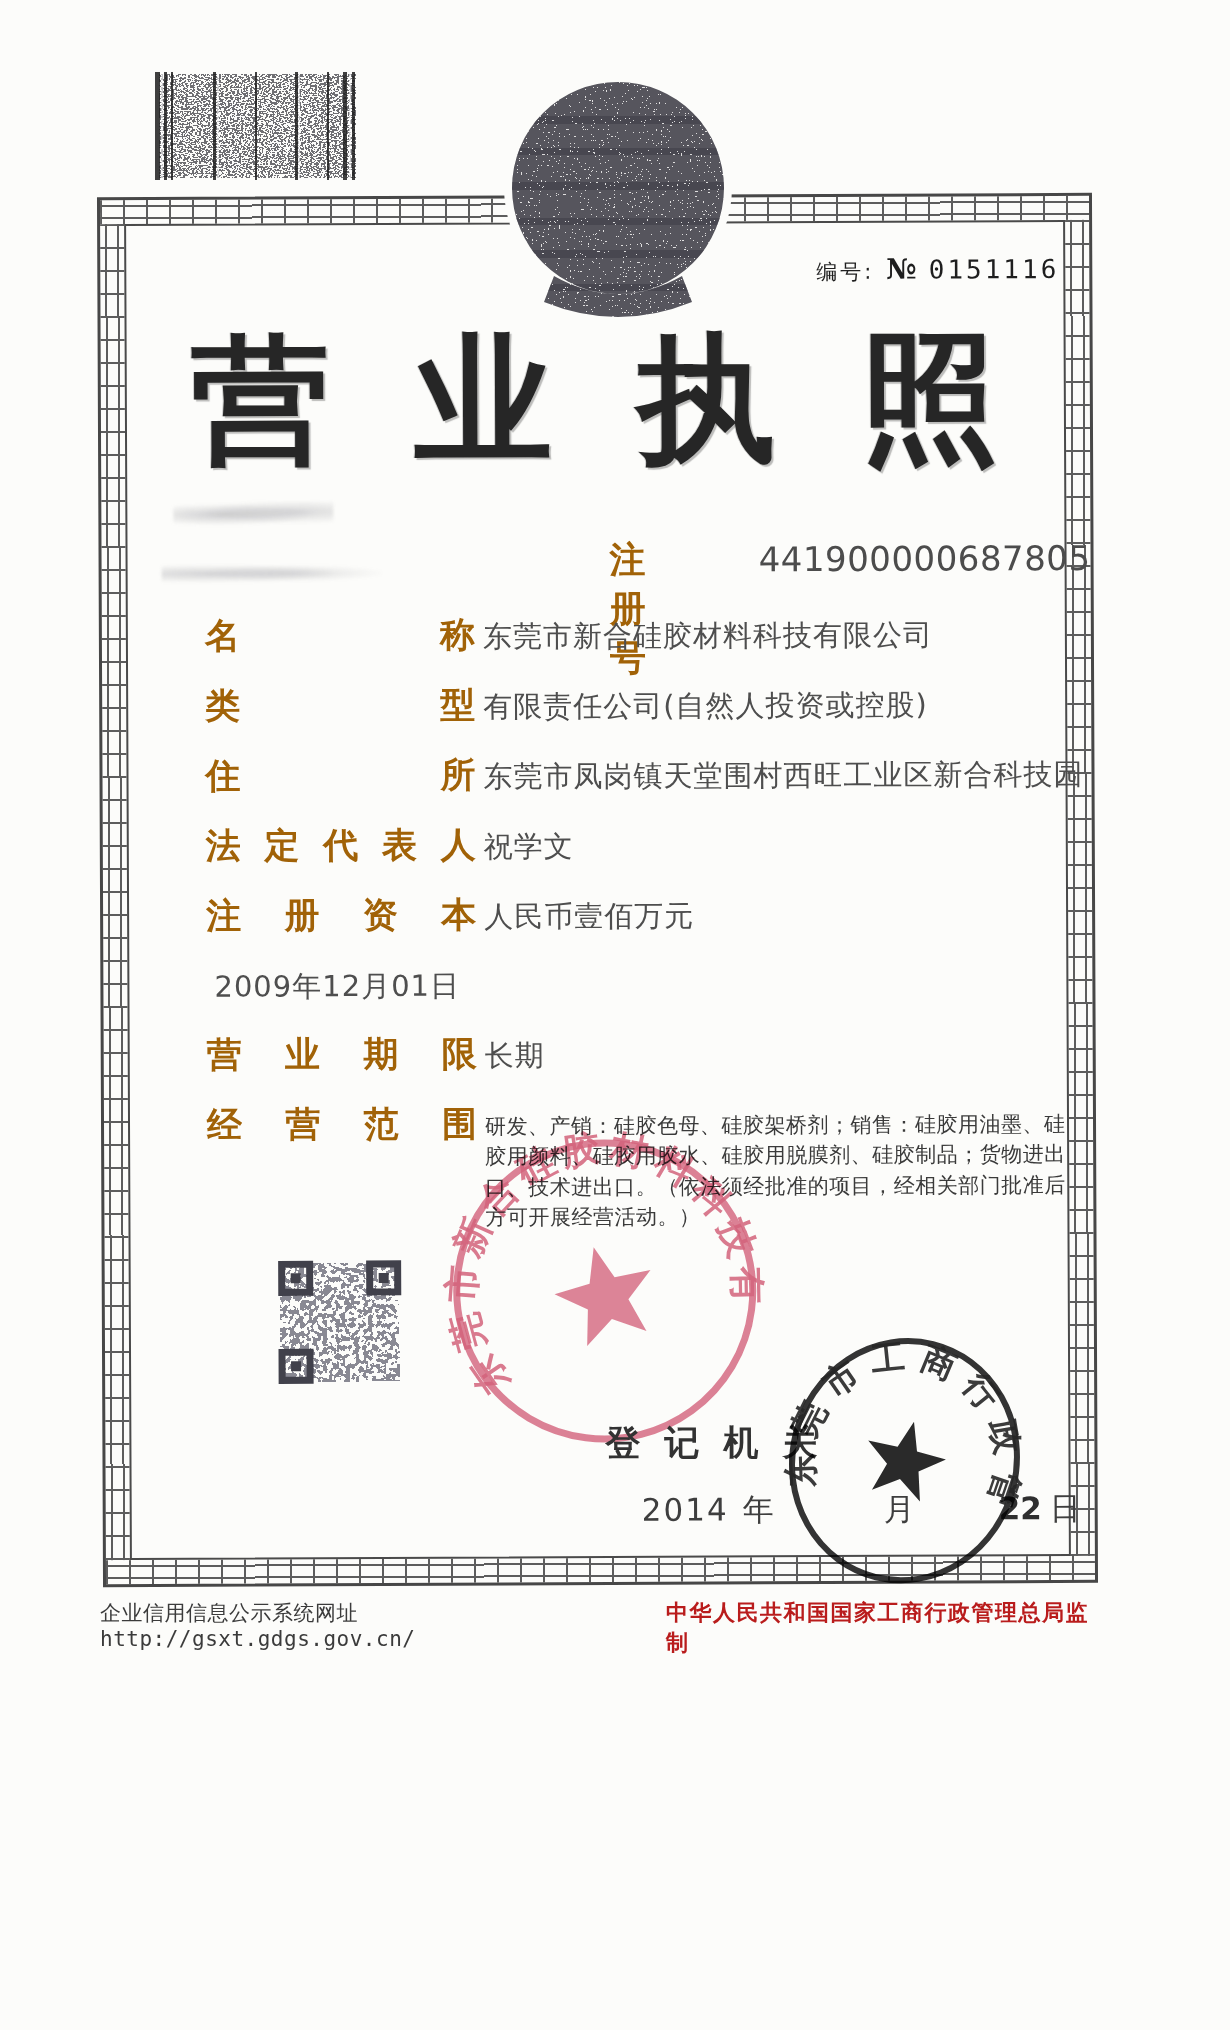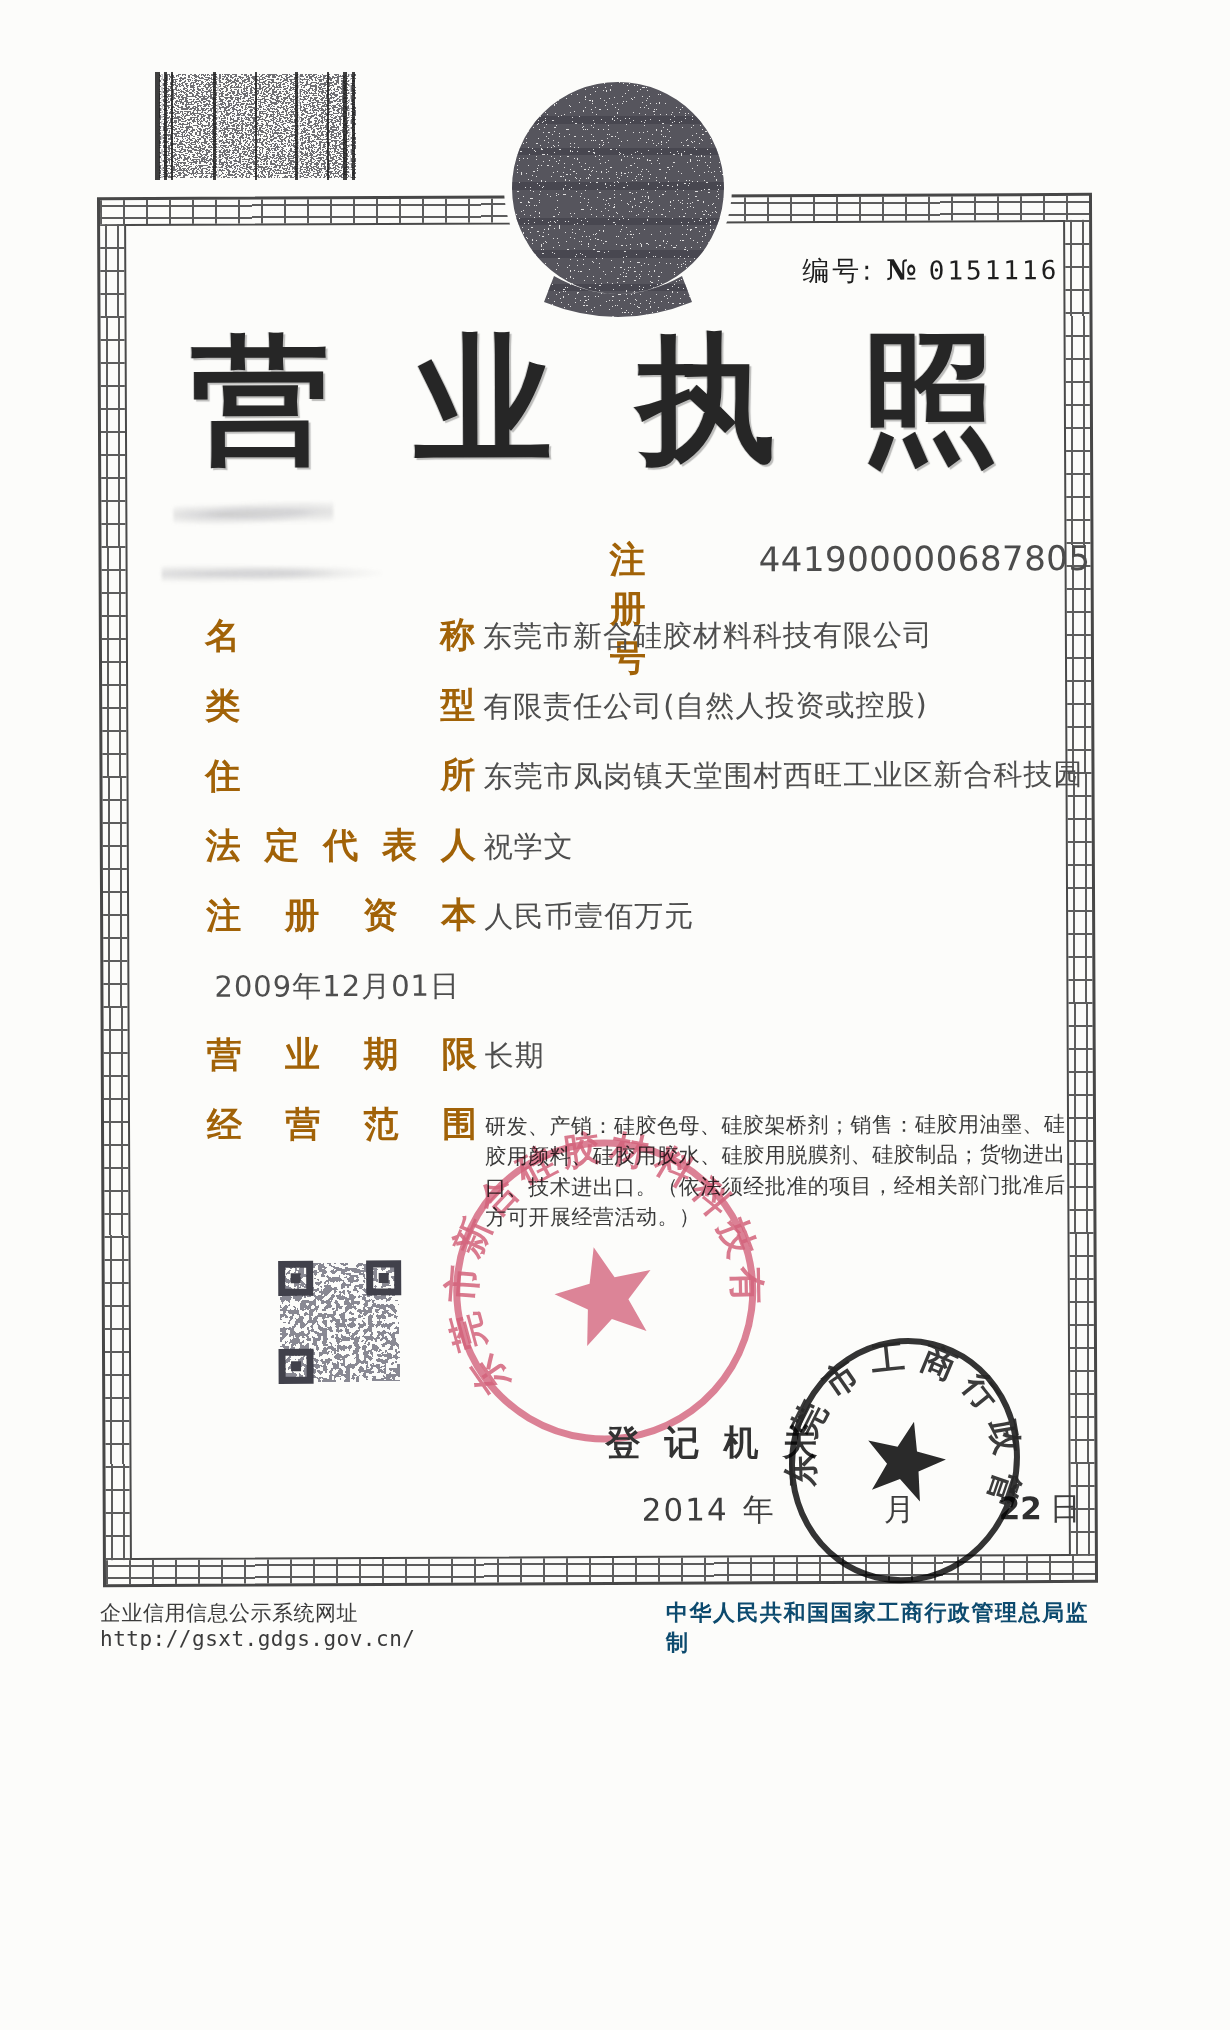--- a/index.html
+++ b/index.html
@@ -29,21 +29,21 @@
       repeating-linear-gradient(0deg,#474747 0 2px,transparent 2px 23px),
       linear-gradient(to right,transparent 0 5px,#474747 5px 7px,transparent 7px 17px,#474747 17px 19px,transparent 19px 24px);}
   .band-right{top:24px;bottom:24px;right:0;width:24px;
     background:
       repeating-linear-gradient(0deg,#474747 0 2px,transparent 2px 23px),
       linear-gradient(to right,transparent 0 5px,#474747 5px 7px,transparent 7px 17px,#474747 17px 19px,transparent 19px 24px);}
   .frame-inner{position:absolute;inset:24px;border:2px solid #4a4a4a;}
 
   
   .serial{position:absolute;top:56px;right:30px;display:flex;gap:12px;align-items:baseline;color:#1e1e1e;}
-  .serial .s-lbl{font-size:27px;letter-spacing:3px;}
+  .serial .s-lbl{font-size:21px;letter-spacing:3px;}
   .serial .s-sym{font-family:"DejaVu Serif","Liberation Serif",serif;font-weight:bold;font-size:28px;}
   .serial .s-num{font-family:"DejaVu Sans Mono","Liberation Mono",monospace;font-size:26px;letter-spacing:3px;}
 
   
   .title{position:absolute;top:110px;left:0;width:100%;margin:0;text-align:center;
          font-size:138px;font-weight:900;color:#262626;letter-spacing:85px;
          transform:translateX(42px);
          text-shadow:2px 2px 1px rgba(70,70,70,.35), -1px 0 0 rgba(70,70,70,.25);}
 
   
@@ -89,21 +89,21 @@
   .date-line .dl-d{margin-left:8px;}
 
   
   .registrar-stamp{position:absolute;left:676px;top:1138px;width:246px;height:252px;
                    transform:rotate(14deg);mix-blend-mode:multiply;z-index:6;}
 
   
   .footer{position:absolute;left:100px;top:1598px;width:995px;display:flex;
           justify-content:space-between;align-items:baseline;gap:15px;}
   .f-left{font-size:21px;color:#3b3b3b;font-family:"DejaVu Sans Mono","Liberation Mono",monospace;letter-spacing:.5px;}
-  .f-right{font-size:22px;color:#0c4a6e;font-weight:600;letter-spacing:1.5px;}
+  .f-right{font-size:22px;color:#b91c1c;font-weight:600;letter-spacing:1.5px;}
 </style>
 </head>
 <body>
 
 <div class="page">
 
   <div class="barcode">
     <svg width="205" height="112" viewBox="0 0 205 112">
       <defs>
         <filter id="bcN" x="0" y="0" width="100%" height="100%">

